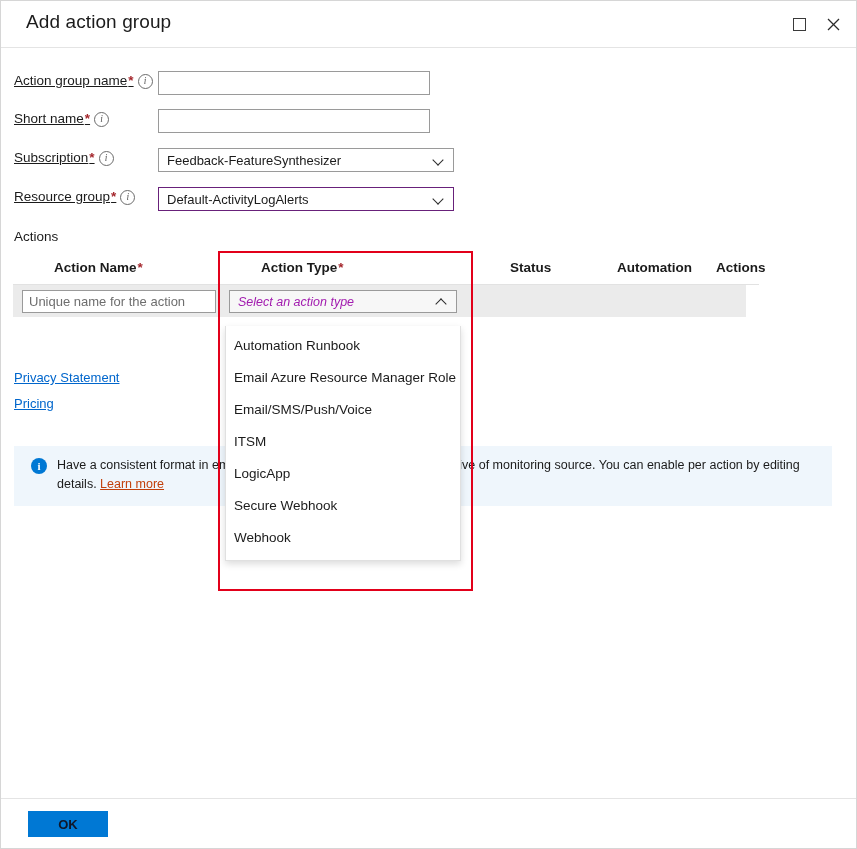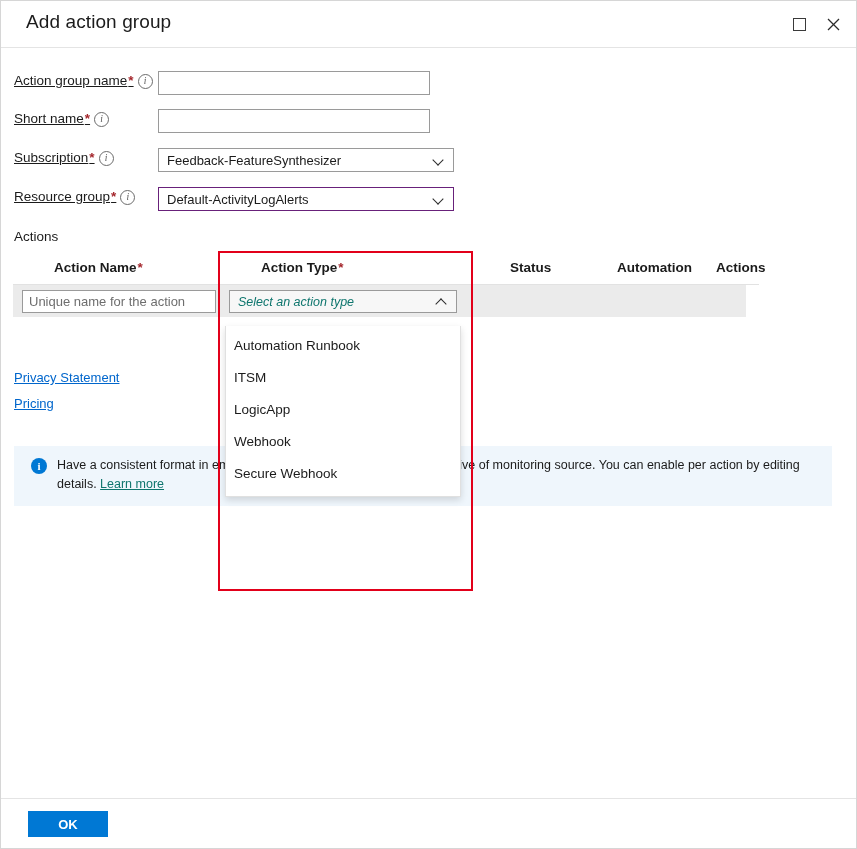--- a/index.html
+++ b/index.html
@@ -196,21 +196,21 @@
     width: 228px;
     height: 23px;
     border: 1px solid #9a9a9a;
     box-sizing: border-box;
     background: #f7f7f7;
     display: flex;
     align-items: center;
     padding: 0 6px 0 8px;
     font-size: 12.5px;
     font-style: italic;
-    color: #0f766e;
+    color: #a21caf;
     cursor: pointer;
     z-index: 6;
   }
   .at-combo .val { flex: 1; }
   .at-list {
     position: absolute;
     left: 224px;
     top: 325px;
     width: 236px;
     background: #ffffff;
@@ -281,21 +281,21 @@
   .banner-text {
     position: absolute;
     left: 43px;
     top: 10px;
     right: 14px;
     font-size: 12.5px;
     color: #1b1b1b;
     line-height: 19px;
   }
   .banner-text a {
-    color: #0f766e;
+    color: #c2410c;
     text-decoration: underline;
     cursor: pointer;
   }
 
   
   .footer {
     position: absolute;
     left: 0;
     bottom: 0;
     width: 100%;
@@ -304,21 +304,21 @@
     box-sizing: border-box;
     background: #ffffff;
   }
   .ok-btn {
     position: absolute;
     left: 27px;
     top: 12px;
     width: 80px;
     height: 26px;
     background: #0078d4;
-    color: #ffffff;
+    color: #0f172a;
     border: none;
     font-family: "Liberation Sans", sans-serif;
     font-size: 13px;
     font-weight: 600;
     cursor: pointer;
   }
 </style>
 </head>
 <body>
 
@@ -388,24 +388,26 @@
 
   <input class="name-input" type="text" value="" placeholder="Unique name for the action" style="">
 
   <div class="at-combo">
     <span class="val">Select an action type</span>
     <span class="chev up"></span>
   </div>
 
   <div class="at-list">
     <div class="at-opt">Automation Runbook</div>
+    <div class="at-opt">Email Azure Resource Manager Role</div>
+    <div class="at-opt">Email/SMS/Push/Voice</div>
     <div class="at-opt">ITSM</div>
     <div class="at-opt">LogicApp</div>
+    <div class="at-opt">Secure Webhook</div>
     <div class="at-opt">Webhook</div>
-    <div class="at-opt">Secure Webhook</div>
   </div>
 
   <div class="redbox"></div>
 
   <div class="alink" style="top:369px;">Privacy Statement</div>
   <div class="alink" style="top:395px;">Pricing</div>
 
   <div class="banner">
     <div class="banner-icon">i</div>
     <div class="banner-text">

